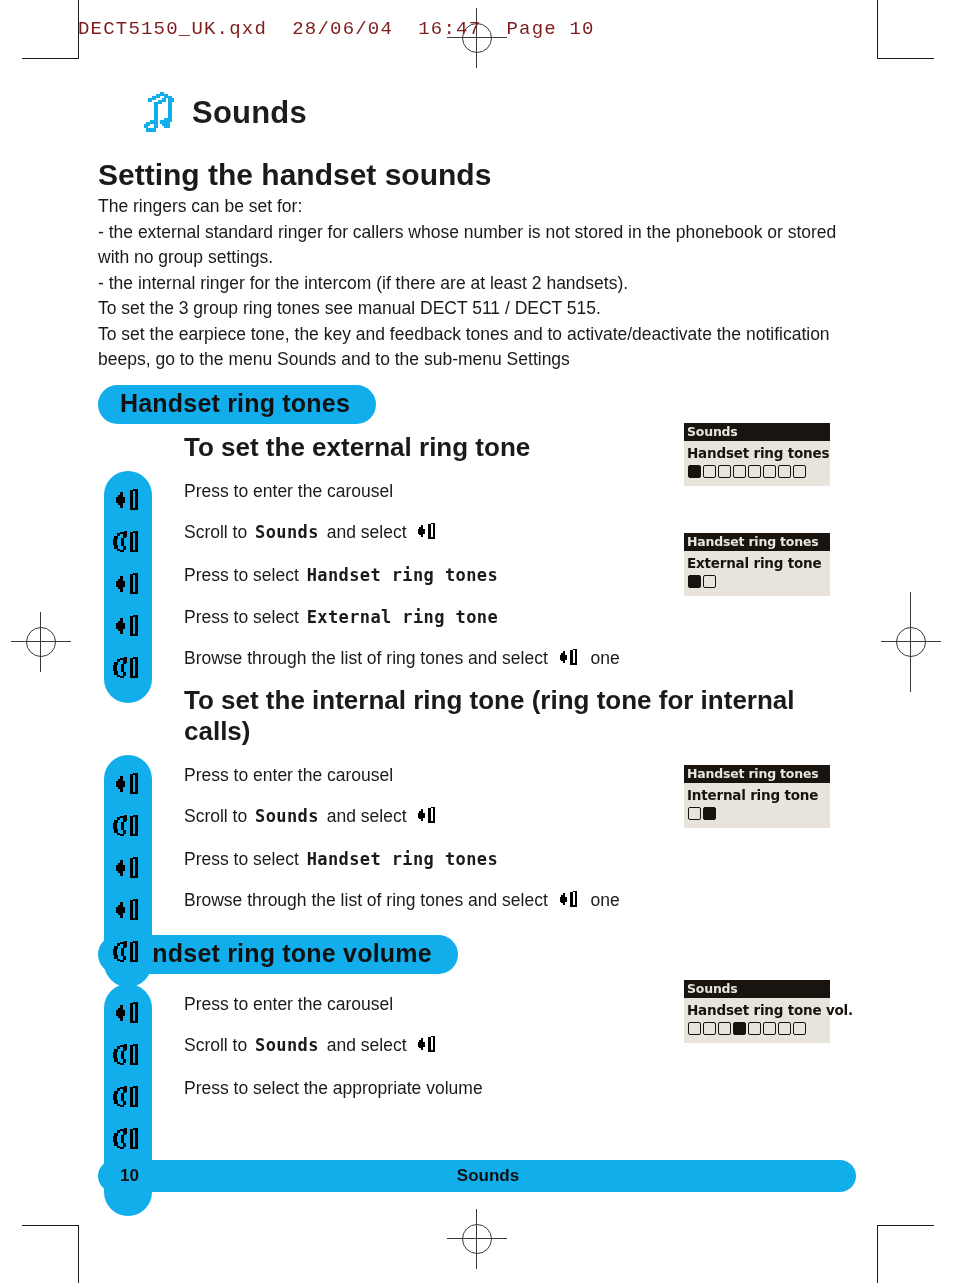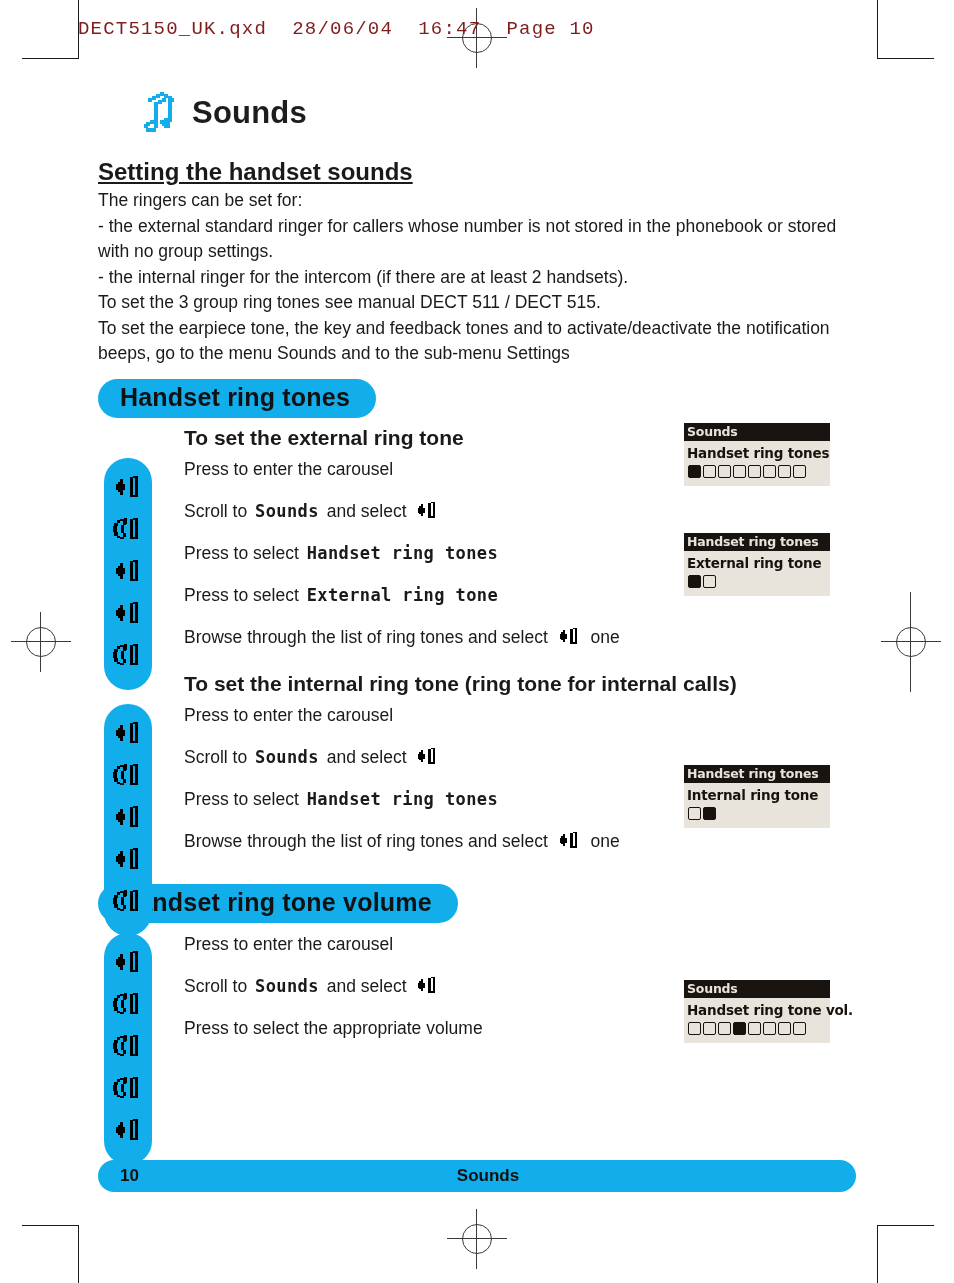--- a/index.html
+++ b/index.html
@@ -24,48 +24,48 @@
     font-size:19px;letter-spacing:1.2px;color:#7f1d1d;white-space:pre;
   }
 
   
   .page{position:absolute;left:98px;top:78px;width:760px;}
 
   .title-row{display:flex;align-items:center;gap:14px;margin:14px 0 10px 42px;}
   .note-icon{width:38px;height:42px;display:block;}
   .doc-title{font-size:31px;font-weight:bold;letter-spacing:.2px;color:#1d1d1d;}
 
-  .h2{font-size:24px;font-weight:bold;margin:24px 0 2px 0;letter-spacing:0;text-decoration:underline;}
+  .h2{font-size:30px;font-weight:bold;margin:24px 0 2px 0;letter-spacing:0;}
   .para{font-size:17.5px;line-height:25.5px;margin:0;}
 
   
   .banner{
     display:inline-block;background:#12AEEC;color:#111;
     font-size:25px;font-weight:bold;
     padding:4px 26px 6px 22px;border-radius:22px;
     margin:12px 0 4px 0;letter-spacing:.2px;
   }
 
   
   .block{position:relative;margin-top:6px;}
   .keycol{
     position:absolute;left:6px;top:0;width:48px;
     background:#12AEEC;border-radius:24px;
     display:flex;flex-direction:column;align-items:center;
     padding:10px 0 12px 0;gap:0;
   }
   .keycol .keyslot{height:42px;display:flex;align-items:center;justify-content:center;width:100%;}
   .steps{margin-left:86px;}
-  .step{font-size:17.5px;line-height:23px;min-height:42px;display:flex;}
+  .step{font-size:17.5px;line-height:23px;min-height:42px;display:flex;align-items:center;}
   .step .lcdword{
     font-family:"DejaVu Sans Mono",monospace;
     font-weight:bold;font-size:17px;letter-spacing:.4px;
     padding:0 3px;
   }
-  .h3{font-size:21px;font-weight:bold;margin:4px 0 8px 86px;}
+  .h3{font-size:26px;font-weight:bold;margin:4px 0 8px 86px;}
 
   .ico{display:inline-block;vertical-align:-3px;margin:0 4px;}
 
   
   .lcd{
     position:absolute;width:146px;background:#e8e4dc;
     border:0;font-family:"DejaVu Sans",sans-serif;
   }
   .lcd .bar{
     background:#1a1410;color:#e8e4dc;font-size:12.5px;font-weight:bold;

